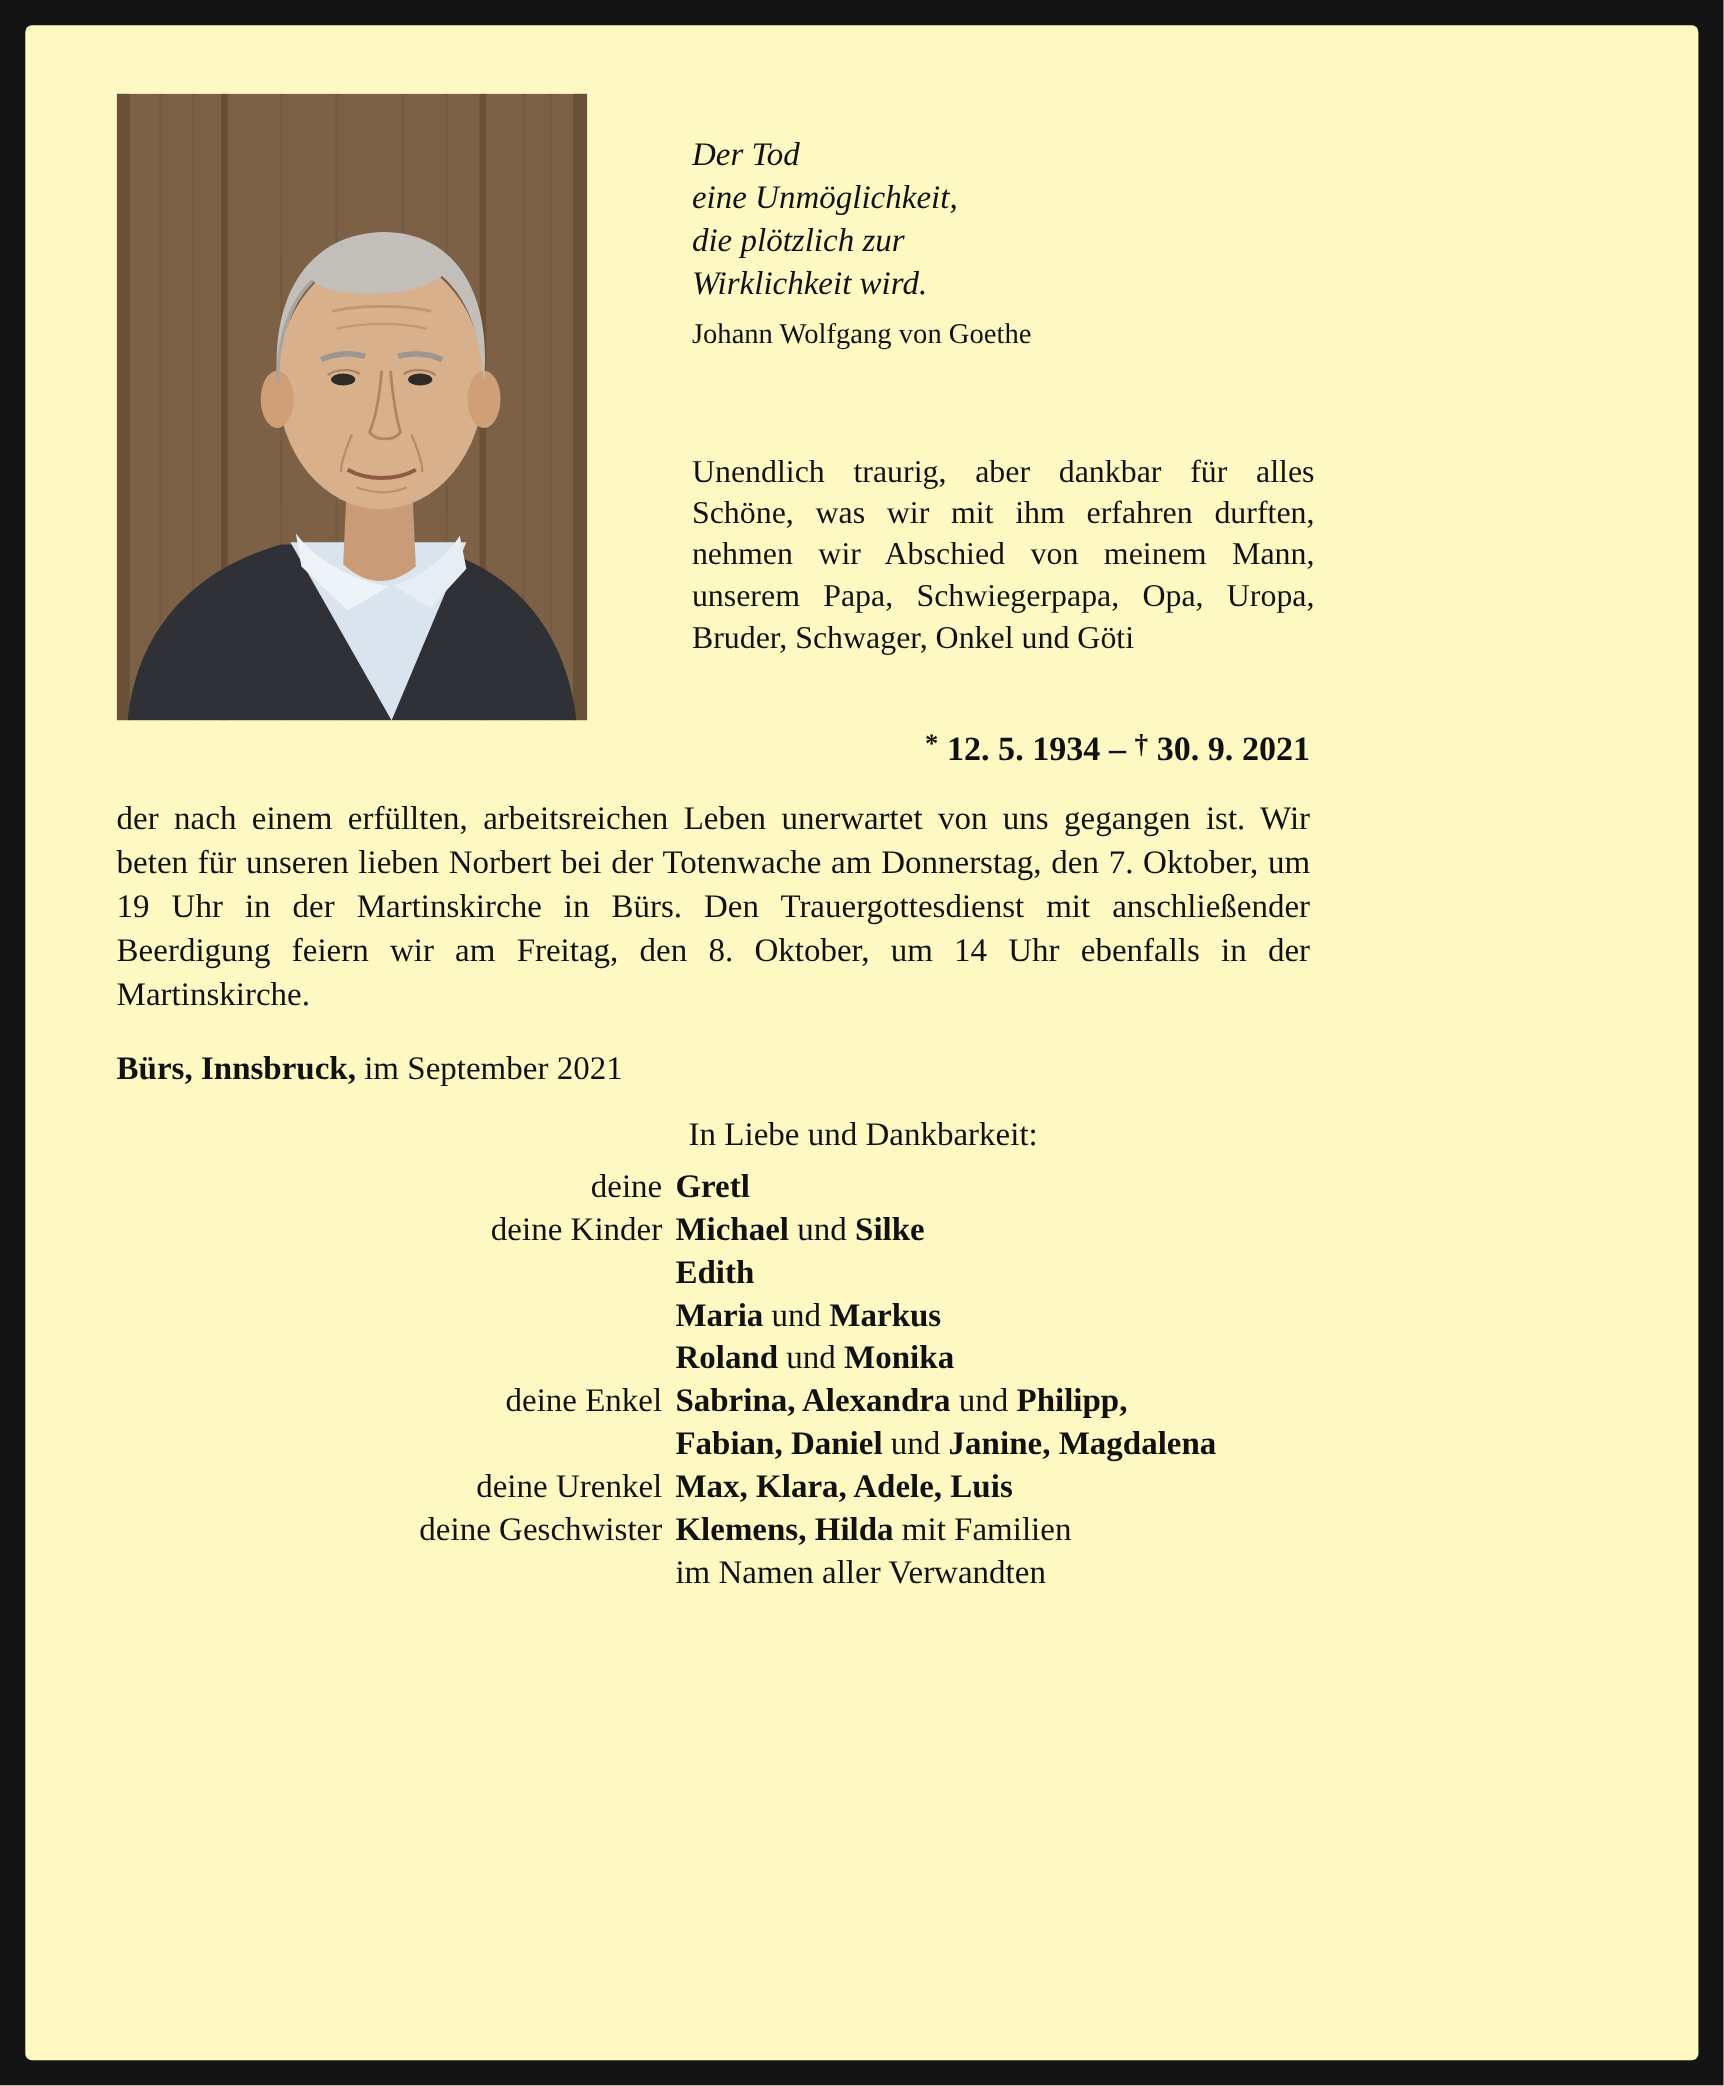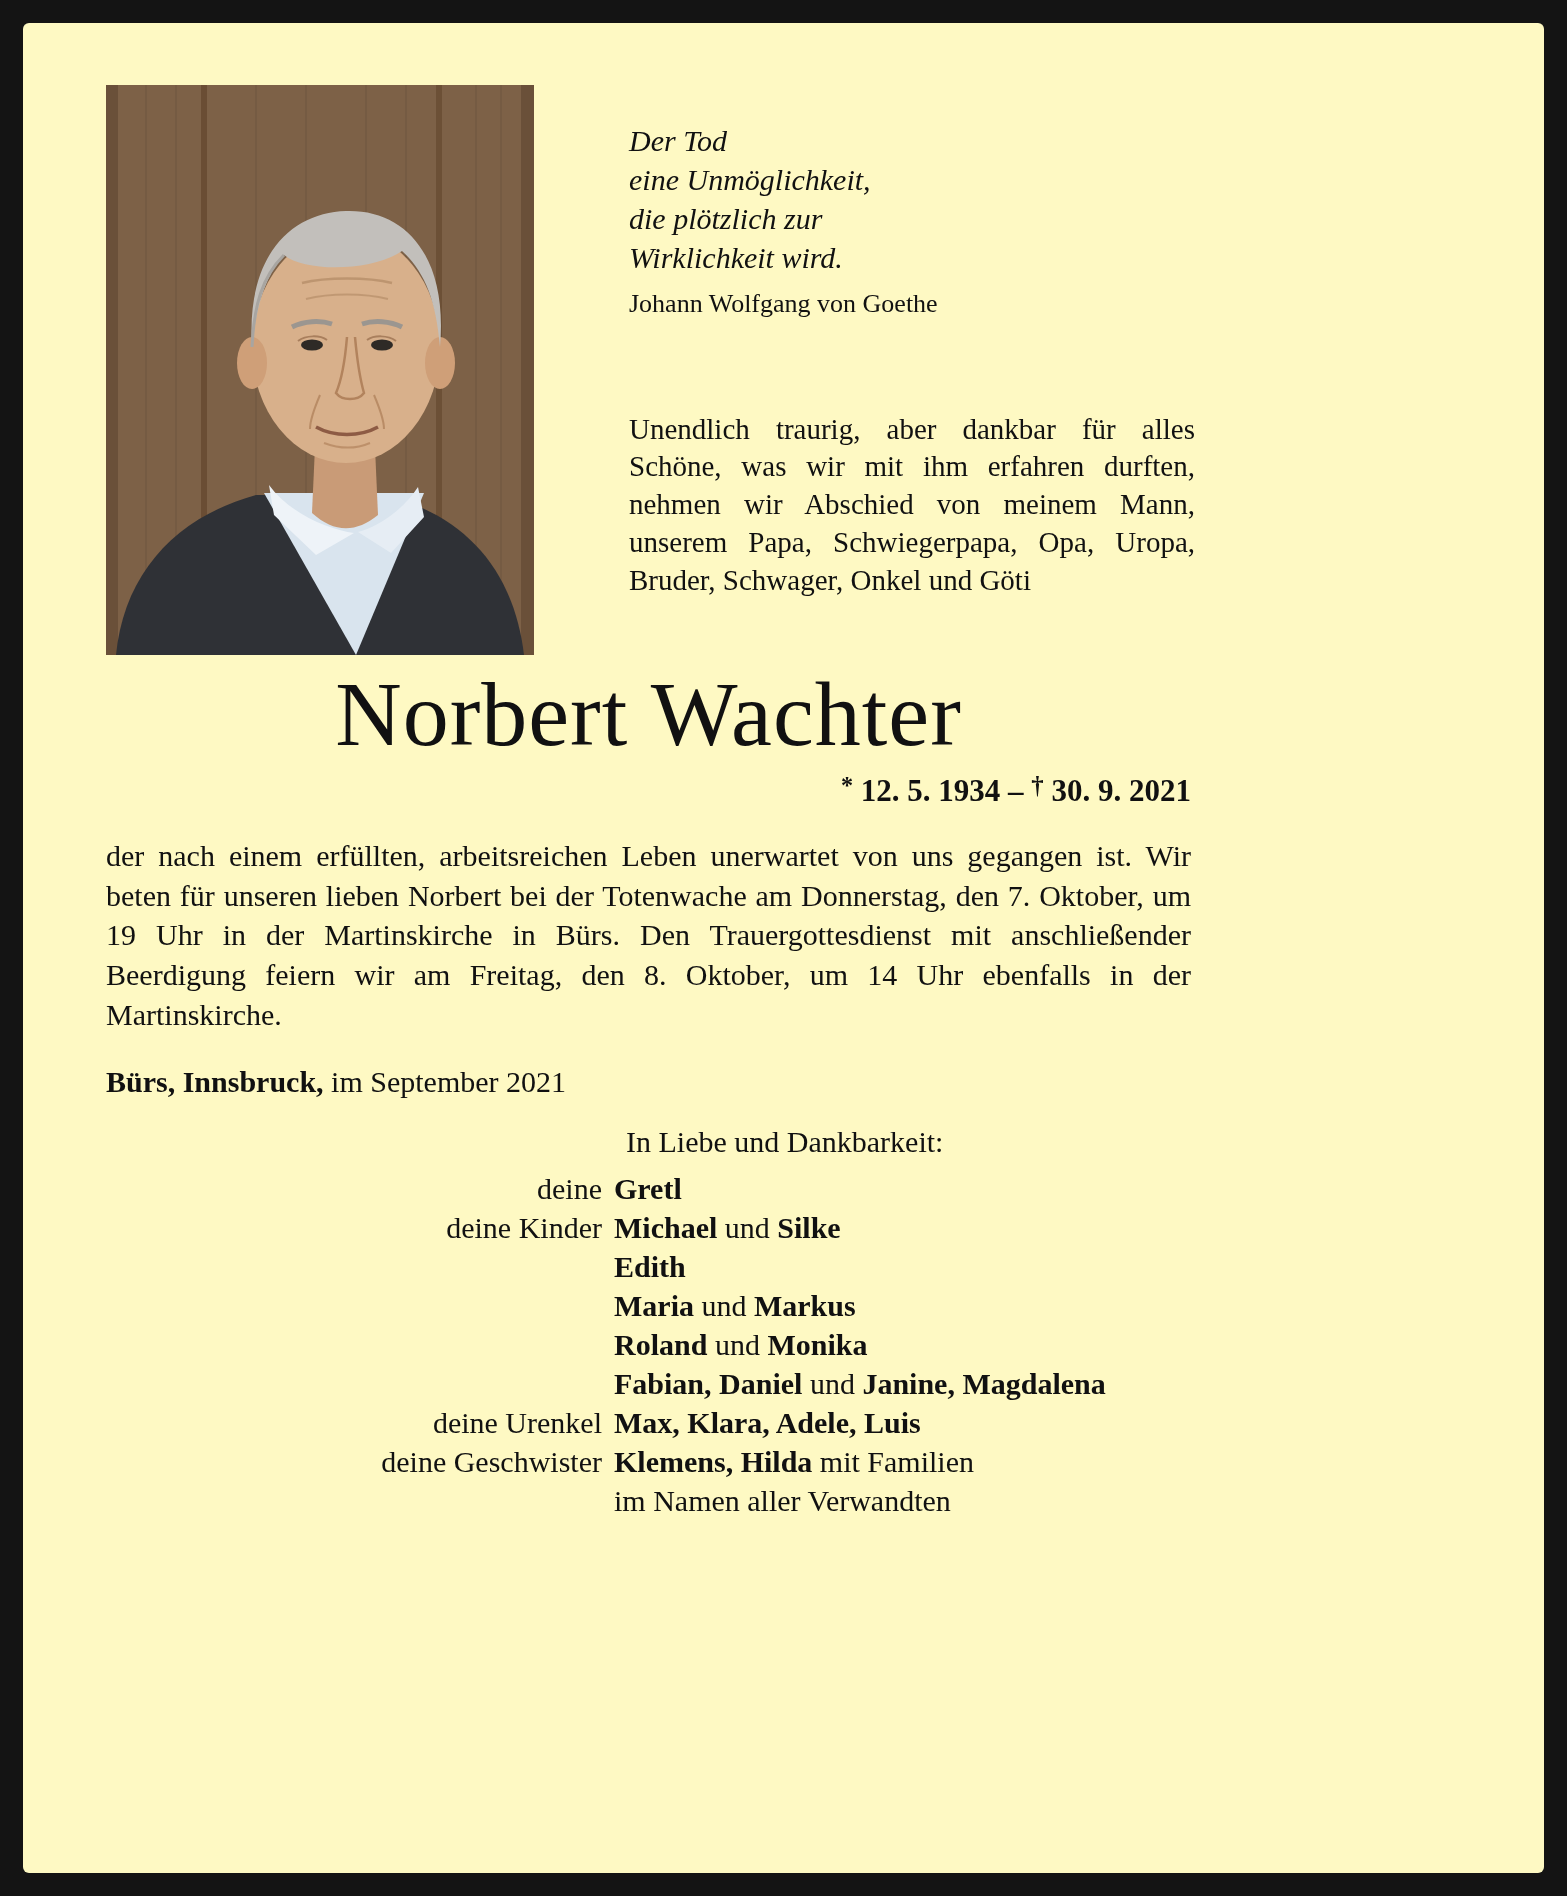--- a/index.html
+++ b/index.html
@@ -150,21 +150,20 @@
             <div>die plötzlich zur</div>
             <div>Wirklichkeit wird.</div>
           </div>
         <div class="quote-attr">Johann Wolfgang von Goethe</div>
         <div class="intro">Unendlich traurig, aber dankbar für alles Schöne, was wir mit ihm erfahren durften, nehmen wir Abschied von meinem Mann, unserem Papa, Schwiegerpapa, Opa, Uropa, Bruder, Schwager, Onkel und Göti</div>
       </div>
     </div>
 
     <div class="content">
 
-      <div class="name">Norbert Wachter</div>
 
       <div class="dates">
         <span class="sym-star">*</span>
         <span>12. 5. 1934</span>
         <span>–</span>
         <span class="sym-dagger">†</span>
         <span>30. 9. 2021</span>
       </div>
 
       <div class="announce">der nach einem erfüllten, arbeitsreichen Leben unerwartet von uns gegangen ist. Wir beten für unseren lieben Norbert bei der Totenwache am Donnerstag, den 7. Oktober, um 19 Uhr in der Martinskirche in Bürs. Den Trauergottesdienst mit anschließender Beerdigung feiern wir am Freitag, den 8. Oktober, um 14 Uhr ebenfalls in der Martinskirche.</div>
@@ -191,20 +190,24 @@
           </div>
           <div class="family-row">
             <div class="family-label"></div>
             <div class="family-names"><span class="b">Maria</span><span> und </span><span class="b">Markus</span></div>
           </div>
           <div class="family-row">
             <div class="family-label"></div>
             <div class="family-names"><span class="b">Roland</span><span> und </span><span class="b">Monika</span></div>
           </div>
           <div class="family-row">
+            <div class="family-label">deine Enkel</div>
+            <div class="family-names"><span class="b">Sabrina, Alexandra</span><span> und </span><span class="b">Philipp,</span></div>
+          </div>
+          <div class="family-row">
             <div class="family-label"></div>
             <div class="family-names"><span class="b">Fabian, Daniel</span><span> und </span><span class="b">Janine, Magdalena</span></div>
           </div>
           <div class="family-row">
             <div class="family-label">deine Urenkel</div>
             <div class="family-names"><span class="b">Max, Klara, Adele, Luis</span></div>
           </div>
           <div class="family-row">
             <div class="family-label">deine Geschwister</div>
             <div class="family-names"><span class="b">Klemens, Hilda</span><span> mit Familien</span></div>

